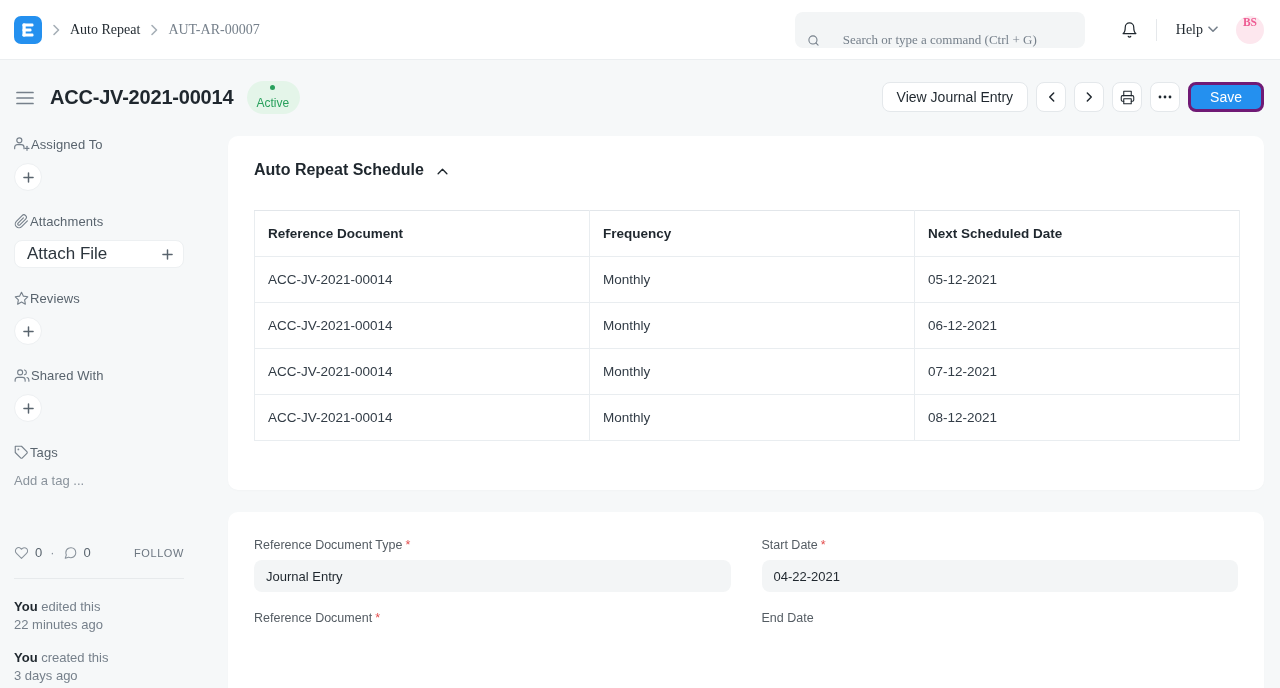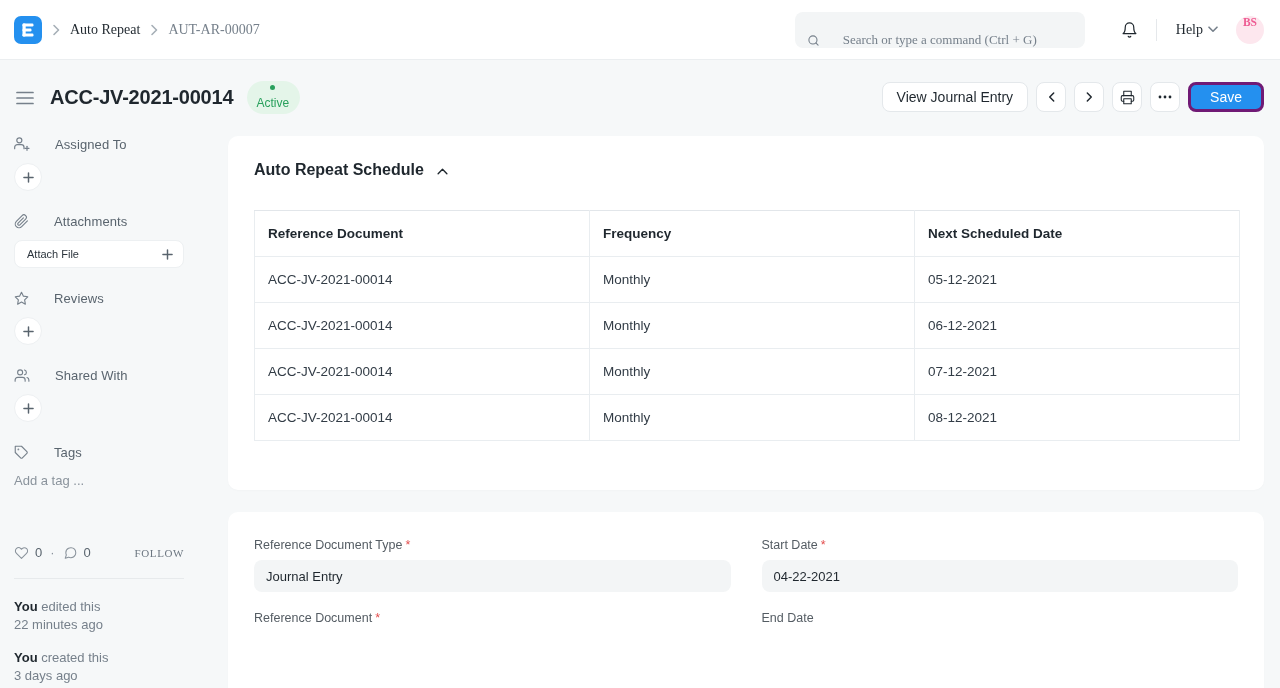--- a/index.html
+++ b/index.html
@@ -68,42 +68,42 @@
   .btn-primary {
     background: #2490ef; border: 3px solid #701a75; color: #ffffff; padding: 0 19px;
   }
 
   
   .layout { display: flex; padding: 24px 16px 0 14px; align-items: flex-start; }
 
   
   .form-sidebar { width: 214px; flex-shrink: 0; padding-right: 44px; }
   .side-label {
-    display: flex; align-items: center; gap: 25px;
+    display: flex; align-items: center; gap: 1px;
     font-size: 13px; font-weight: 500; color: #59646e; letter-spacing: 0.1px;
   }
   .side-plus {
     margin-top: 11px; width: 28px; height: 28px; border-radius: 50%;
     background: #ffffff; border: 1px solid #edf0f2;
     display: flex; align-items: center; justify-content: center; cursor: pointer;
   }
   .side-section { margin-bottom: 23px; }
   .attach-btn {
     margin-top: 11px; width: 170px; height: 28px; border-radius: 8px;
     background: #ffffff; border: 1px solid #edf0f2; cursor: pointer;
     display: flex; align-items: center; justify-content: space-between; padding: 0 10px 0 12px;
-    font-size: 11px; color: #2c353d;
+    font-size: 17px; color: #2c353d;
   }
   .add-tag { margin-top: 13px; font-size: 13px; color: #8a939c; cursor: text; }
   .engagement {
     margin-top: 57px; display: flex; align-items: center; font-size: 13px; color: #59646e;
   }
   .count-group { display: flex; align-items: center; gap: 6px; cursor: pointer; }
   .count-sep { margin: 0 8px; color: #8a939c; }
-  .follow { margin-left: auto; font-size: 11px; font-weight: 500; letter-spacing: 0.6px; color: #6c7680; cursor: pointer; font-family: Liberation Serif, serif; }
+  .follow { margin-left: auto; font-size: 11px; font-weight: 500; letter-spacing: 0.6px; color: #6c7680; cursor: pointer; }
   .side-hr { border: none; border-top: 1px solid #e7eaec; margin: 18px 0 19px 0; }
   .history-item { font-size: 13px; color: #76808b; line-height: 18px; margin-bottom: 15px; }
   .history-item b { color: #1f272e; font-weight: 700; }
 
   
   .main-col { flex: 1; min-width: 0; }
   .card { background: #ffffff; border-radius: 10px; box-shadow: 0 1px 2px rgba(25,39,52,0.02); }
   .card-schedule { padding: 25px 24px 0 26px; height: 354px; }
   .section-head { display: flex; align-items: center; gap: 13px; }
   .section-title { font-size: 16px; font-weight: 700; color: #1f272e; }

